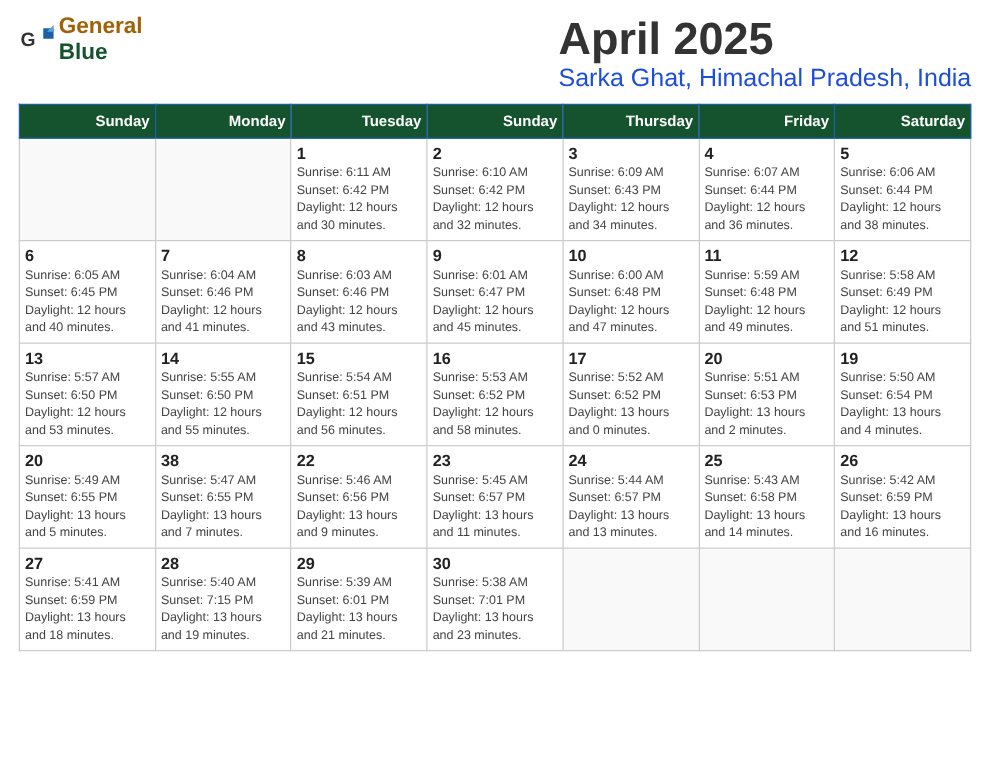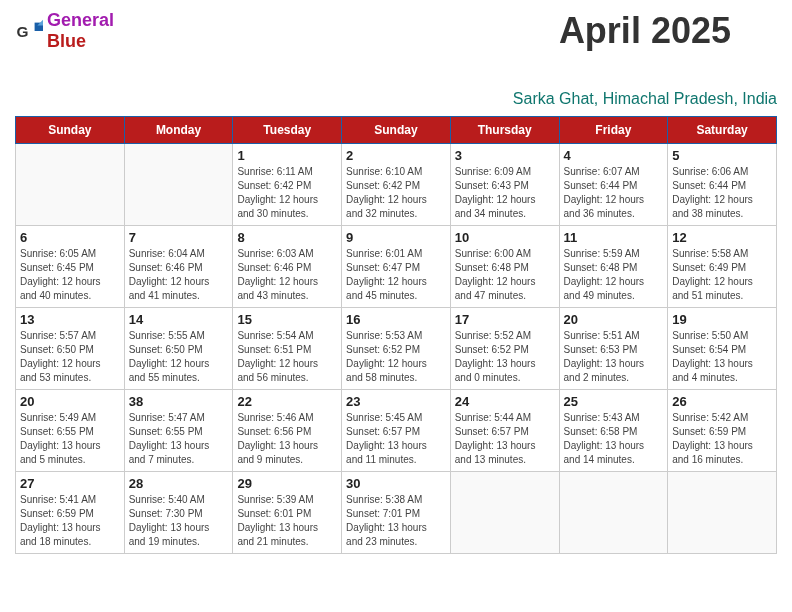--- a/index.html
+++ b/index.html
@@ -17,54 +17,53 @@
       margin-bottom: 8px;
     }
     .logo {
       display: flex;
       align-items: center;
       gap: 4px;
     }
     .logo-text-general {
       font-size: 18px;
       font-weight: bold;
-      color: #a21caf;
+      color: #a16207;
     }
     .logo-text-blue {
       font-size: 18px;
       font-weight: bold;
-      color: #b91c1c;
+      color: #14532d;
     }
     .logo-icon {
       width: 28px;
       height: 28px;
     }
     .title-area {
-      text-align: center;
+      text-align: left;
     }
     .month-title {
       font-size: 36px;
       font-weight: bold;
       color: #333;
     }
     .location-title {
-      font-size: 16px;
-      color: #0f766e;
-      margin-top: 38px;
+      font-size: 20px;
+      color: #1d4ed8;
     }
     .calendar-table {
       width: 100%;
       border-collapse: collapse;
       font-size: 11px;
     }
     .calendar-table th {
-      background-color: #b91c1c;
+      background-color: #14532d;
       color: #fff;
       padding: 6px 4px;
-      text-align: center;
+      text-align: right;
       font-size: 12px;
       border: 1px solid #1a5fa8;
     }
     .calendar-table td {
       border: 1px solid #ccc;
       vertical-align: top;
       padding: 4px;
       width: 108px;
       height: 80px;
       color: #333;
@@ -287,21 +286,21 @@
       <tr>
         <td>
           <div class="day-number">27</div>
           <div class="day-info">Sunrise: 5:41 AM
 Sunset: 6:59 PM
 Daylight: 13 hours and 18 minutes.</div>
         </td>
         <td>
           <div class="day-number">28</div>
           <div class="day-info">Sunrise: 5:40 AM
-Sunset: 7:30 PM
+Sunset: 7:15 PM
 Daylight: 13 hours and 19 minutes.</div>
         </td>
         <td>
           <div class="day-number">29</div>
           <div class="day-info">Sunrise: 5:39 AM
 Sunset: 6:01 PM
 Daylight: 13 hours and 21 minutes.</div>
         </td>
         <td>
           <div class="day-number">30</div>

